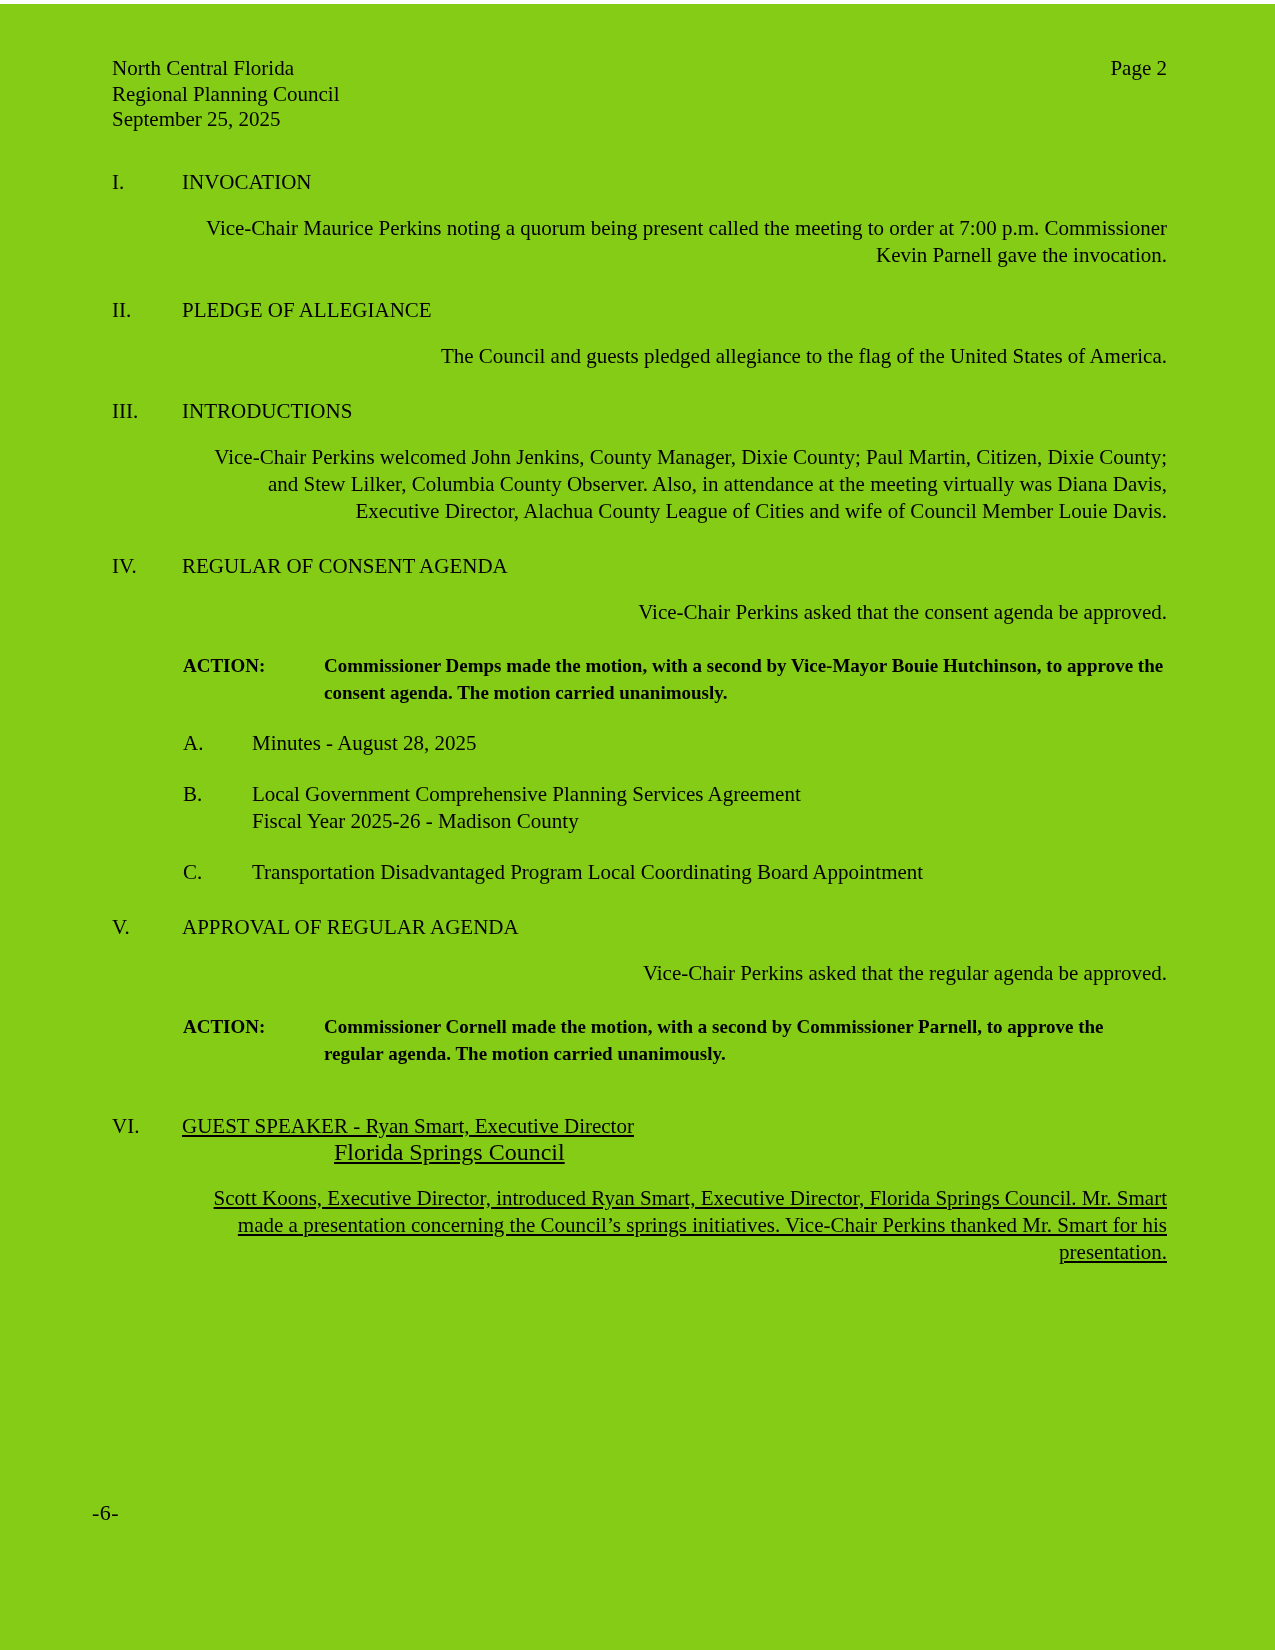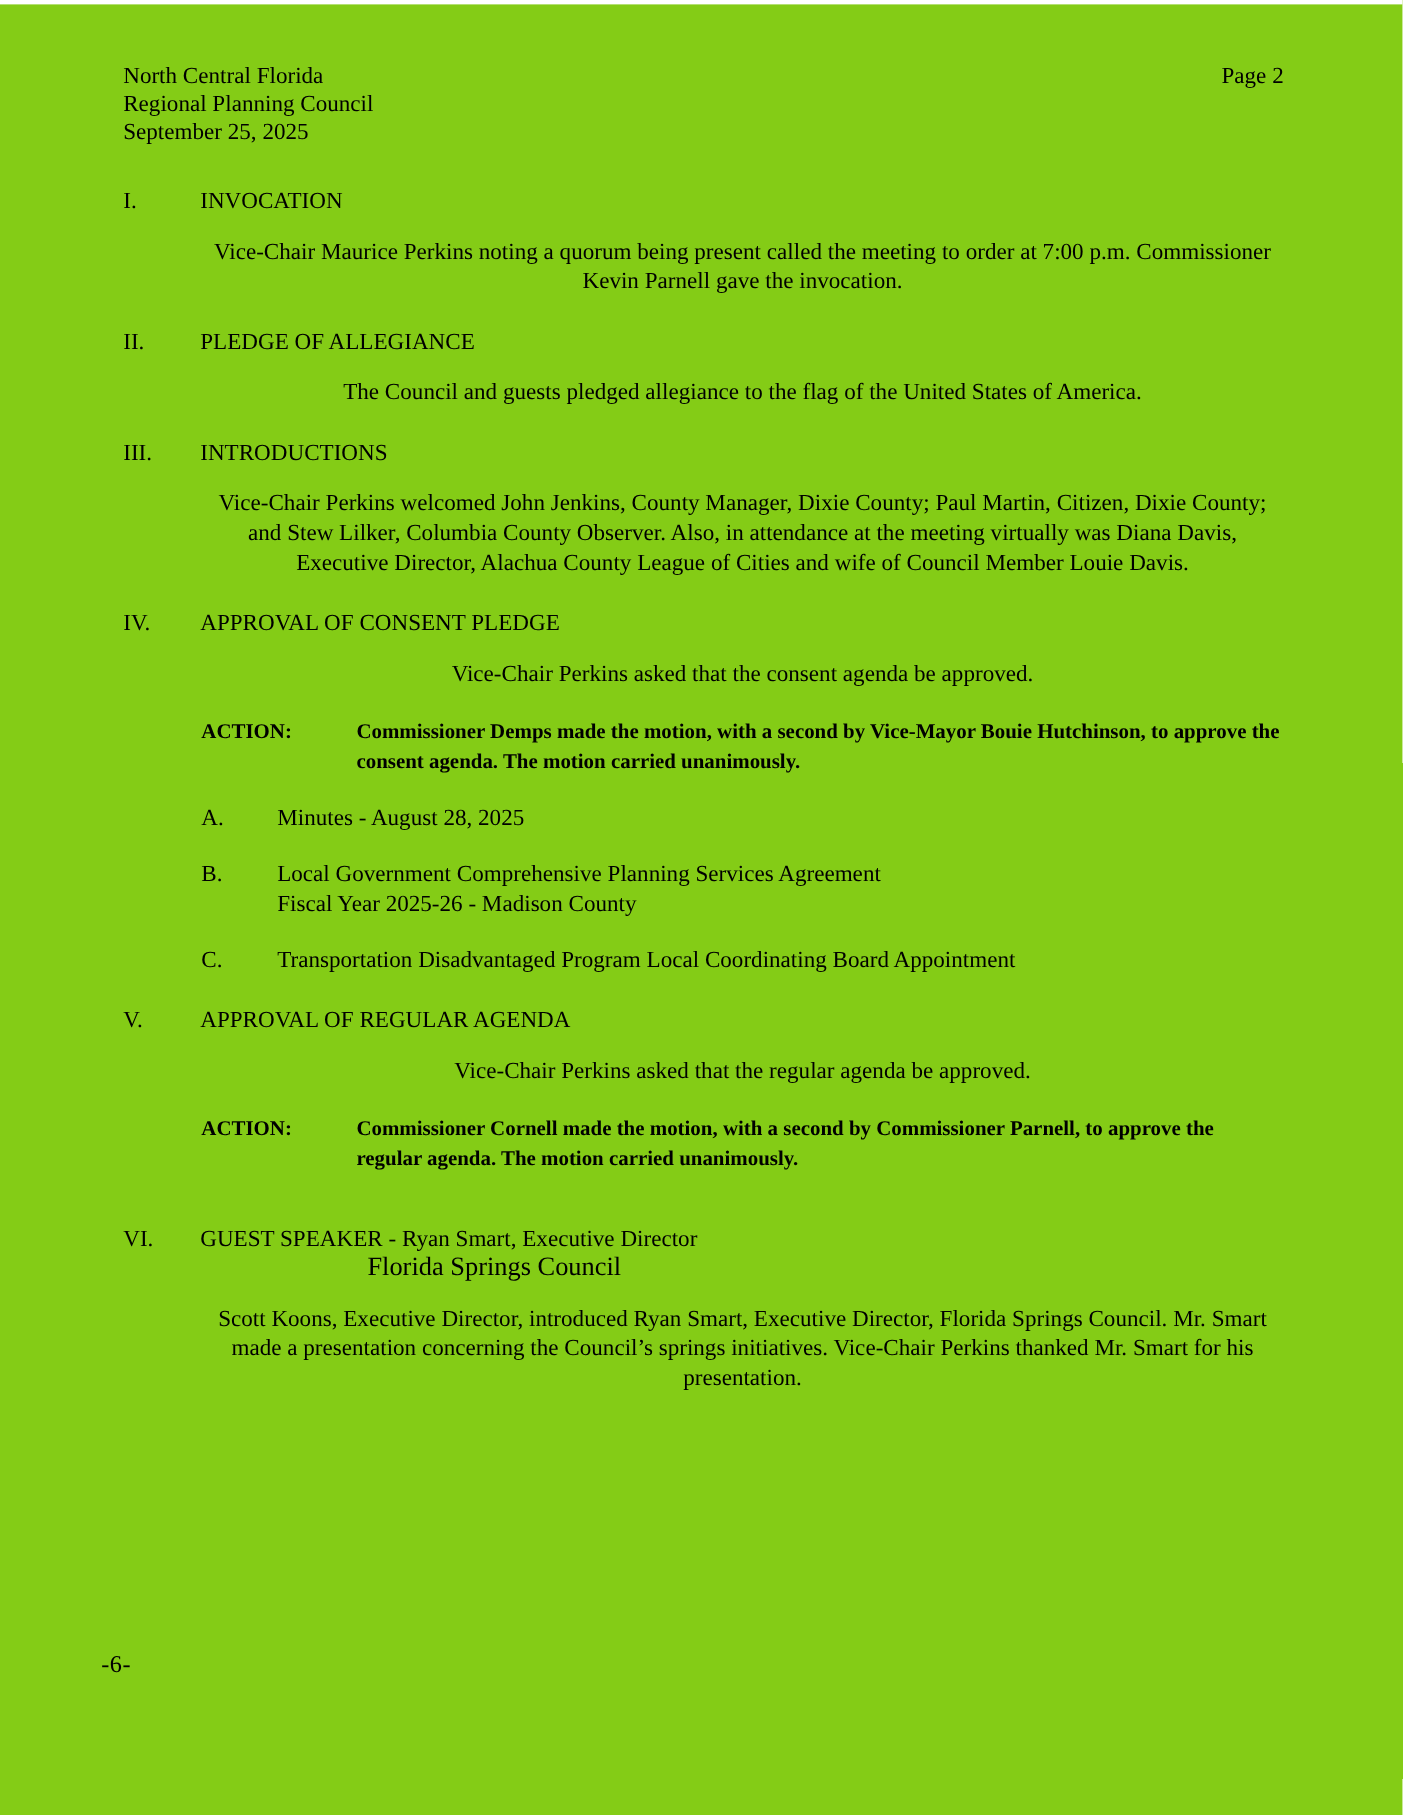--- a/index.html
+++ b/index.html
@@ -68,21 +68,21 @@
     padding-left: 222px;
     font-size: 24px;
     line-height: 26px;
   }
 
   .para {
     margin-top: 20px;
     padding-left: 71px;
     font-size: 21px;
     line-height: 27px;
-    text-align: center;
+    text-align: right;
   }
 
   
   .action {
     position: relative;
     margin-top: 26px;
     padding-left: 212px;
     font-weight: bold;
     font-size: 19px;
     line-height: 27px;
@@ -104,21 +104,21 @@
   }
   .item .item-letter {
     position: absolute;
     left: 71px;
     top: 0;
   }
   .item-line2 {
     display: block;
   }
 
-  .gap-lg { margin-top: 46px; }
+  .gap-lg { margin-top: 46px; text-decoration: underline; }
 
   
   .footer-mark {
     position: absolute;
     left: 92px;
     top: 1496px;
     font-size: 22px;
     letter-spacing: 0.5px;
   }
 </style>
@@ -157,21 +157,21 @@
       <div class="sec-head">
         <span class="sec-num">III.</span>
         <span class="sec-title">INTRODUCTIONS</span>
       </div>
       <div class="para">Vice-Chair Perkins welcomed John Jenkins, County Manager, Dixie County; Paul Martin, Citizen, Dixie County; and  Stew Lilker, Columbia County Observer.  Also, in attendance at the meeting virtually was Diana Davis, Executive Director, Alachua County League of Cities and wife of Council Member Louie Davis.</div>
     </div>
 
     <div class="section">
       <div class="sec-head">
         <span class="sec-num">IV.</span>
-        <span class="sec-title">APPROVAL OF CONSENT PLEDGE</span>
+        <span class="sec-title">REGULAR OF CONSENT AGENDA</span>
       </div>
       <div class="para">Vice-Chair Perkins asked that the consent agenda be approved.</div>
       <div class="action">
         <span class="action-label">ACTION:</span>
         <span>Commissioner Demps made the motion, with a second by Vice-Mayor Bouie Hutchinson, to approve the consent agenda.  The motion carried unanimously.</span>
       </div>
       <div class="item">
         <span class="item-letter">A.</span>
         <span>Minutes - August 28, 2025</span>
       </div>

